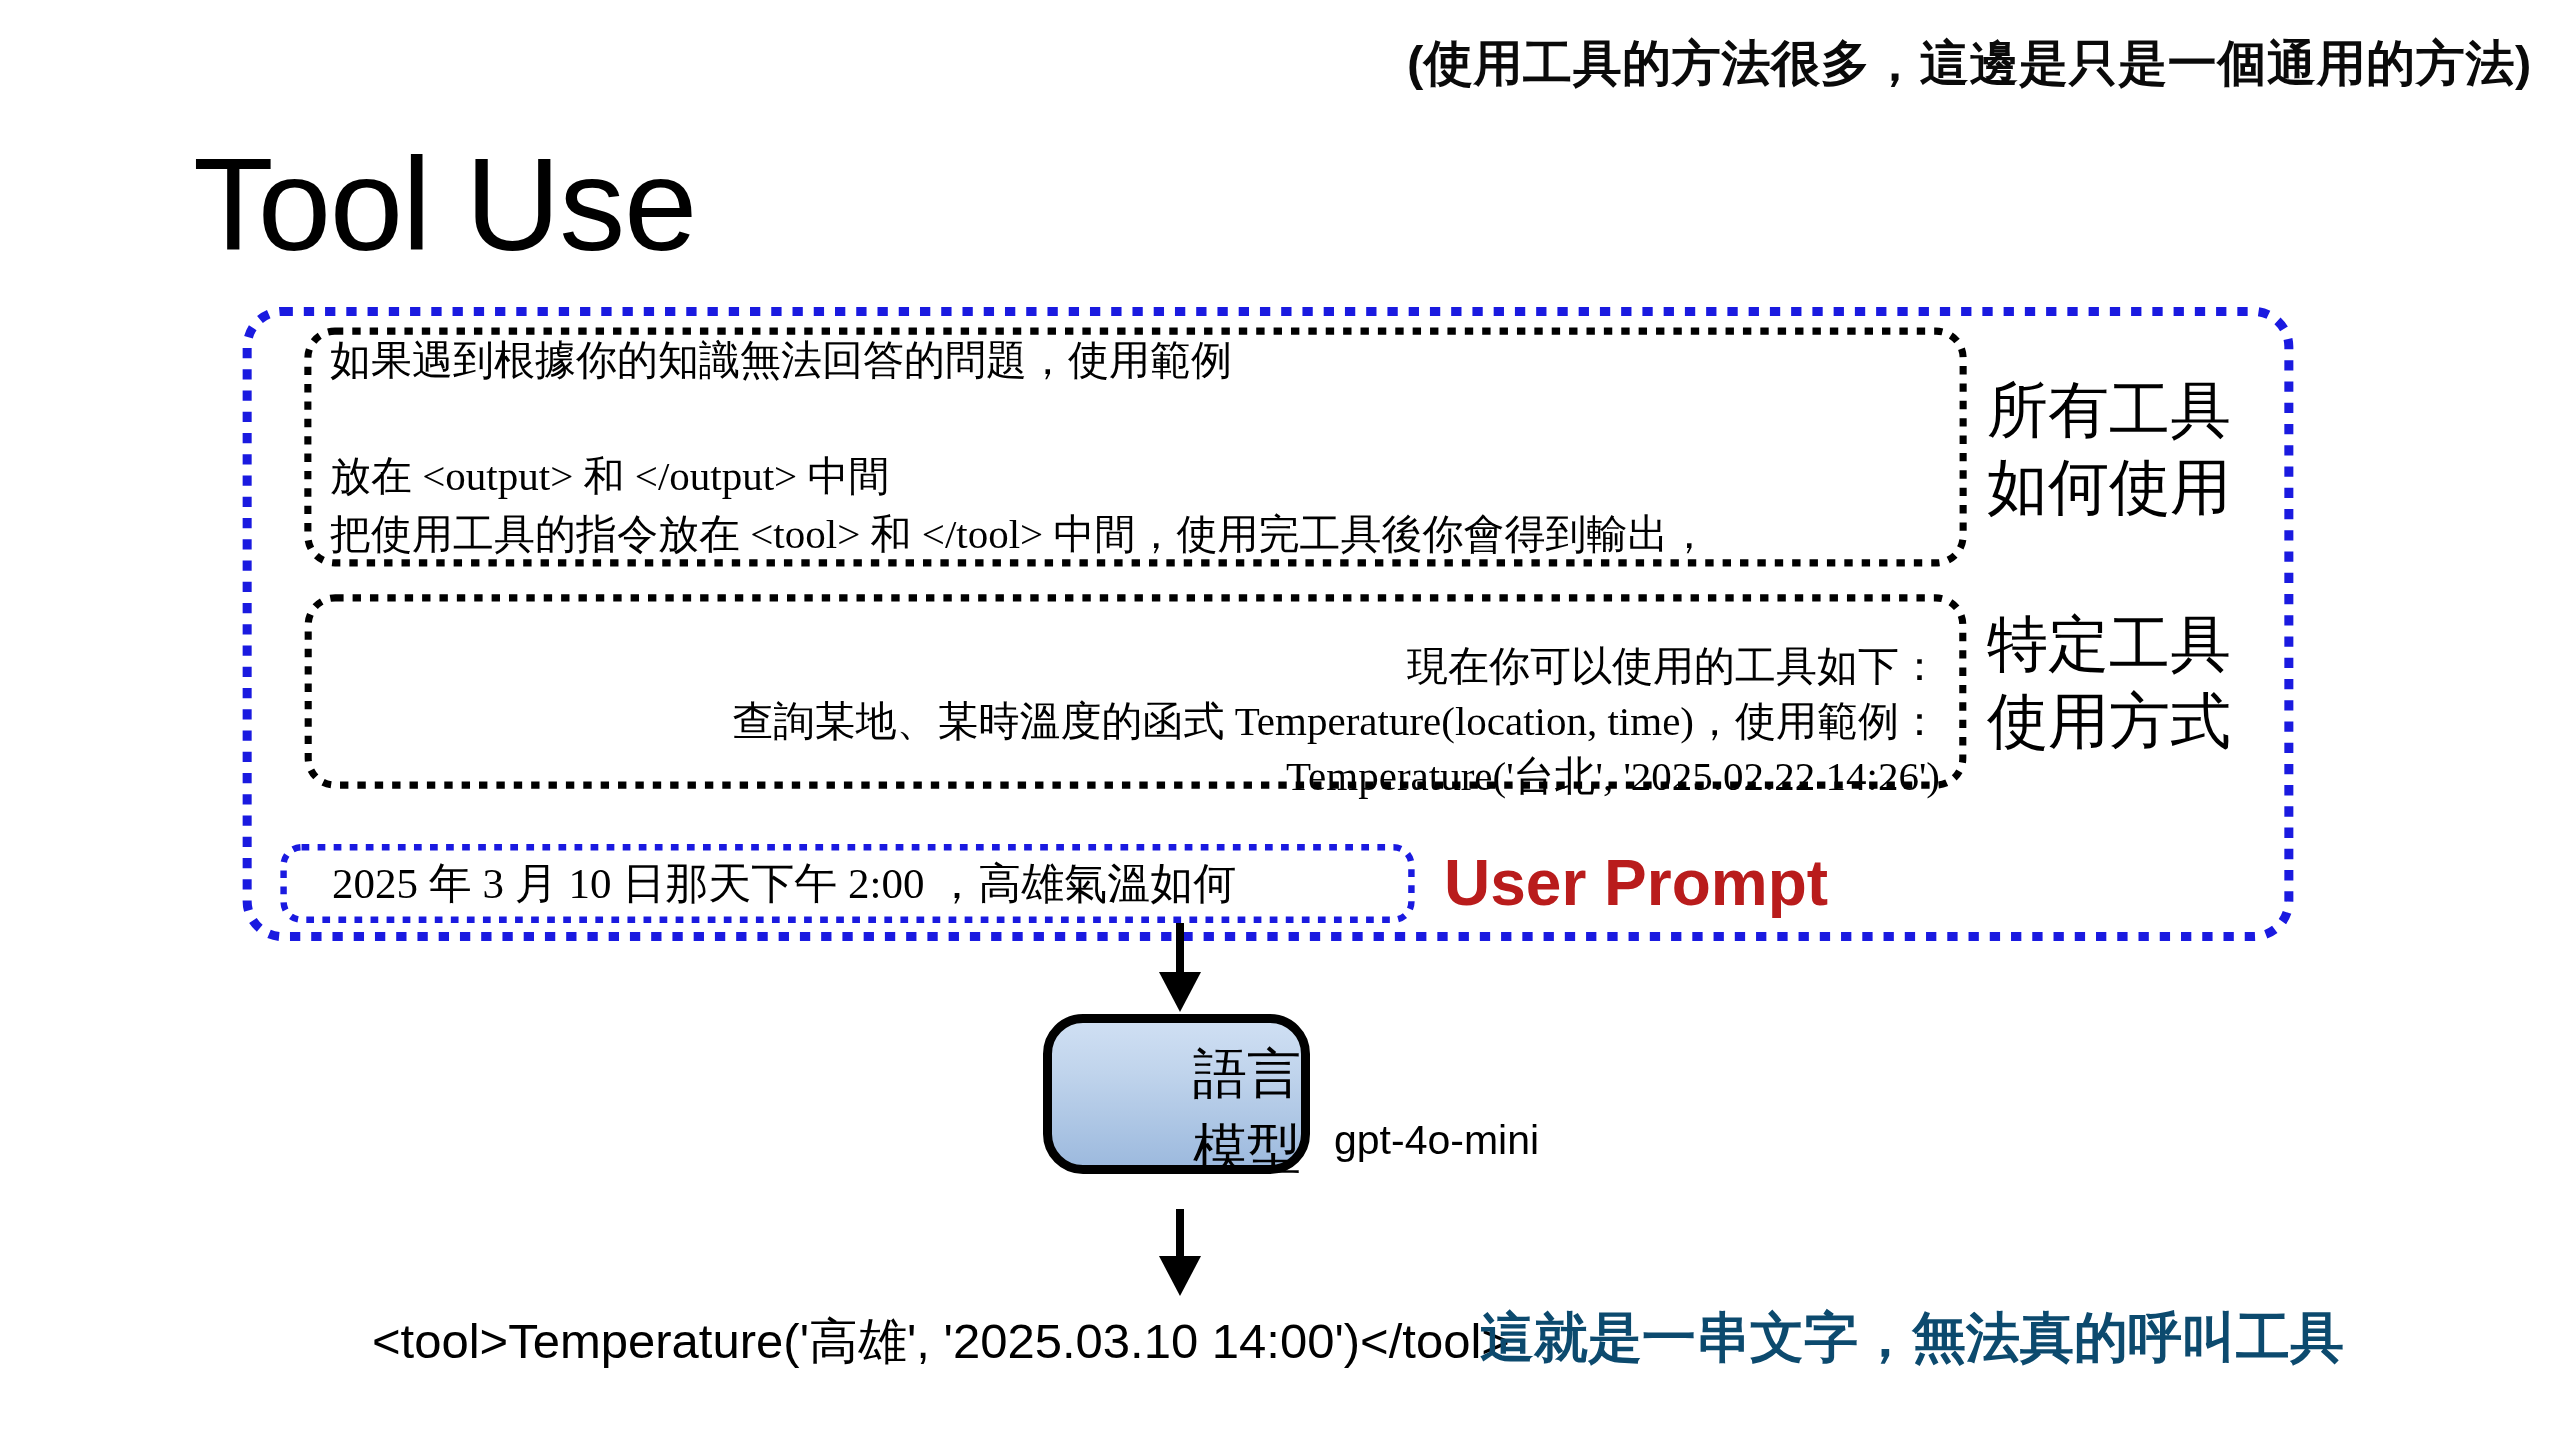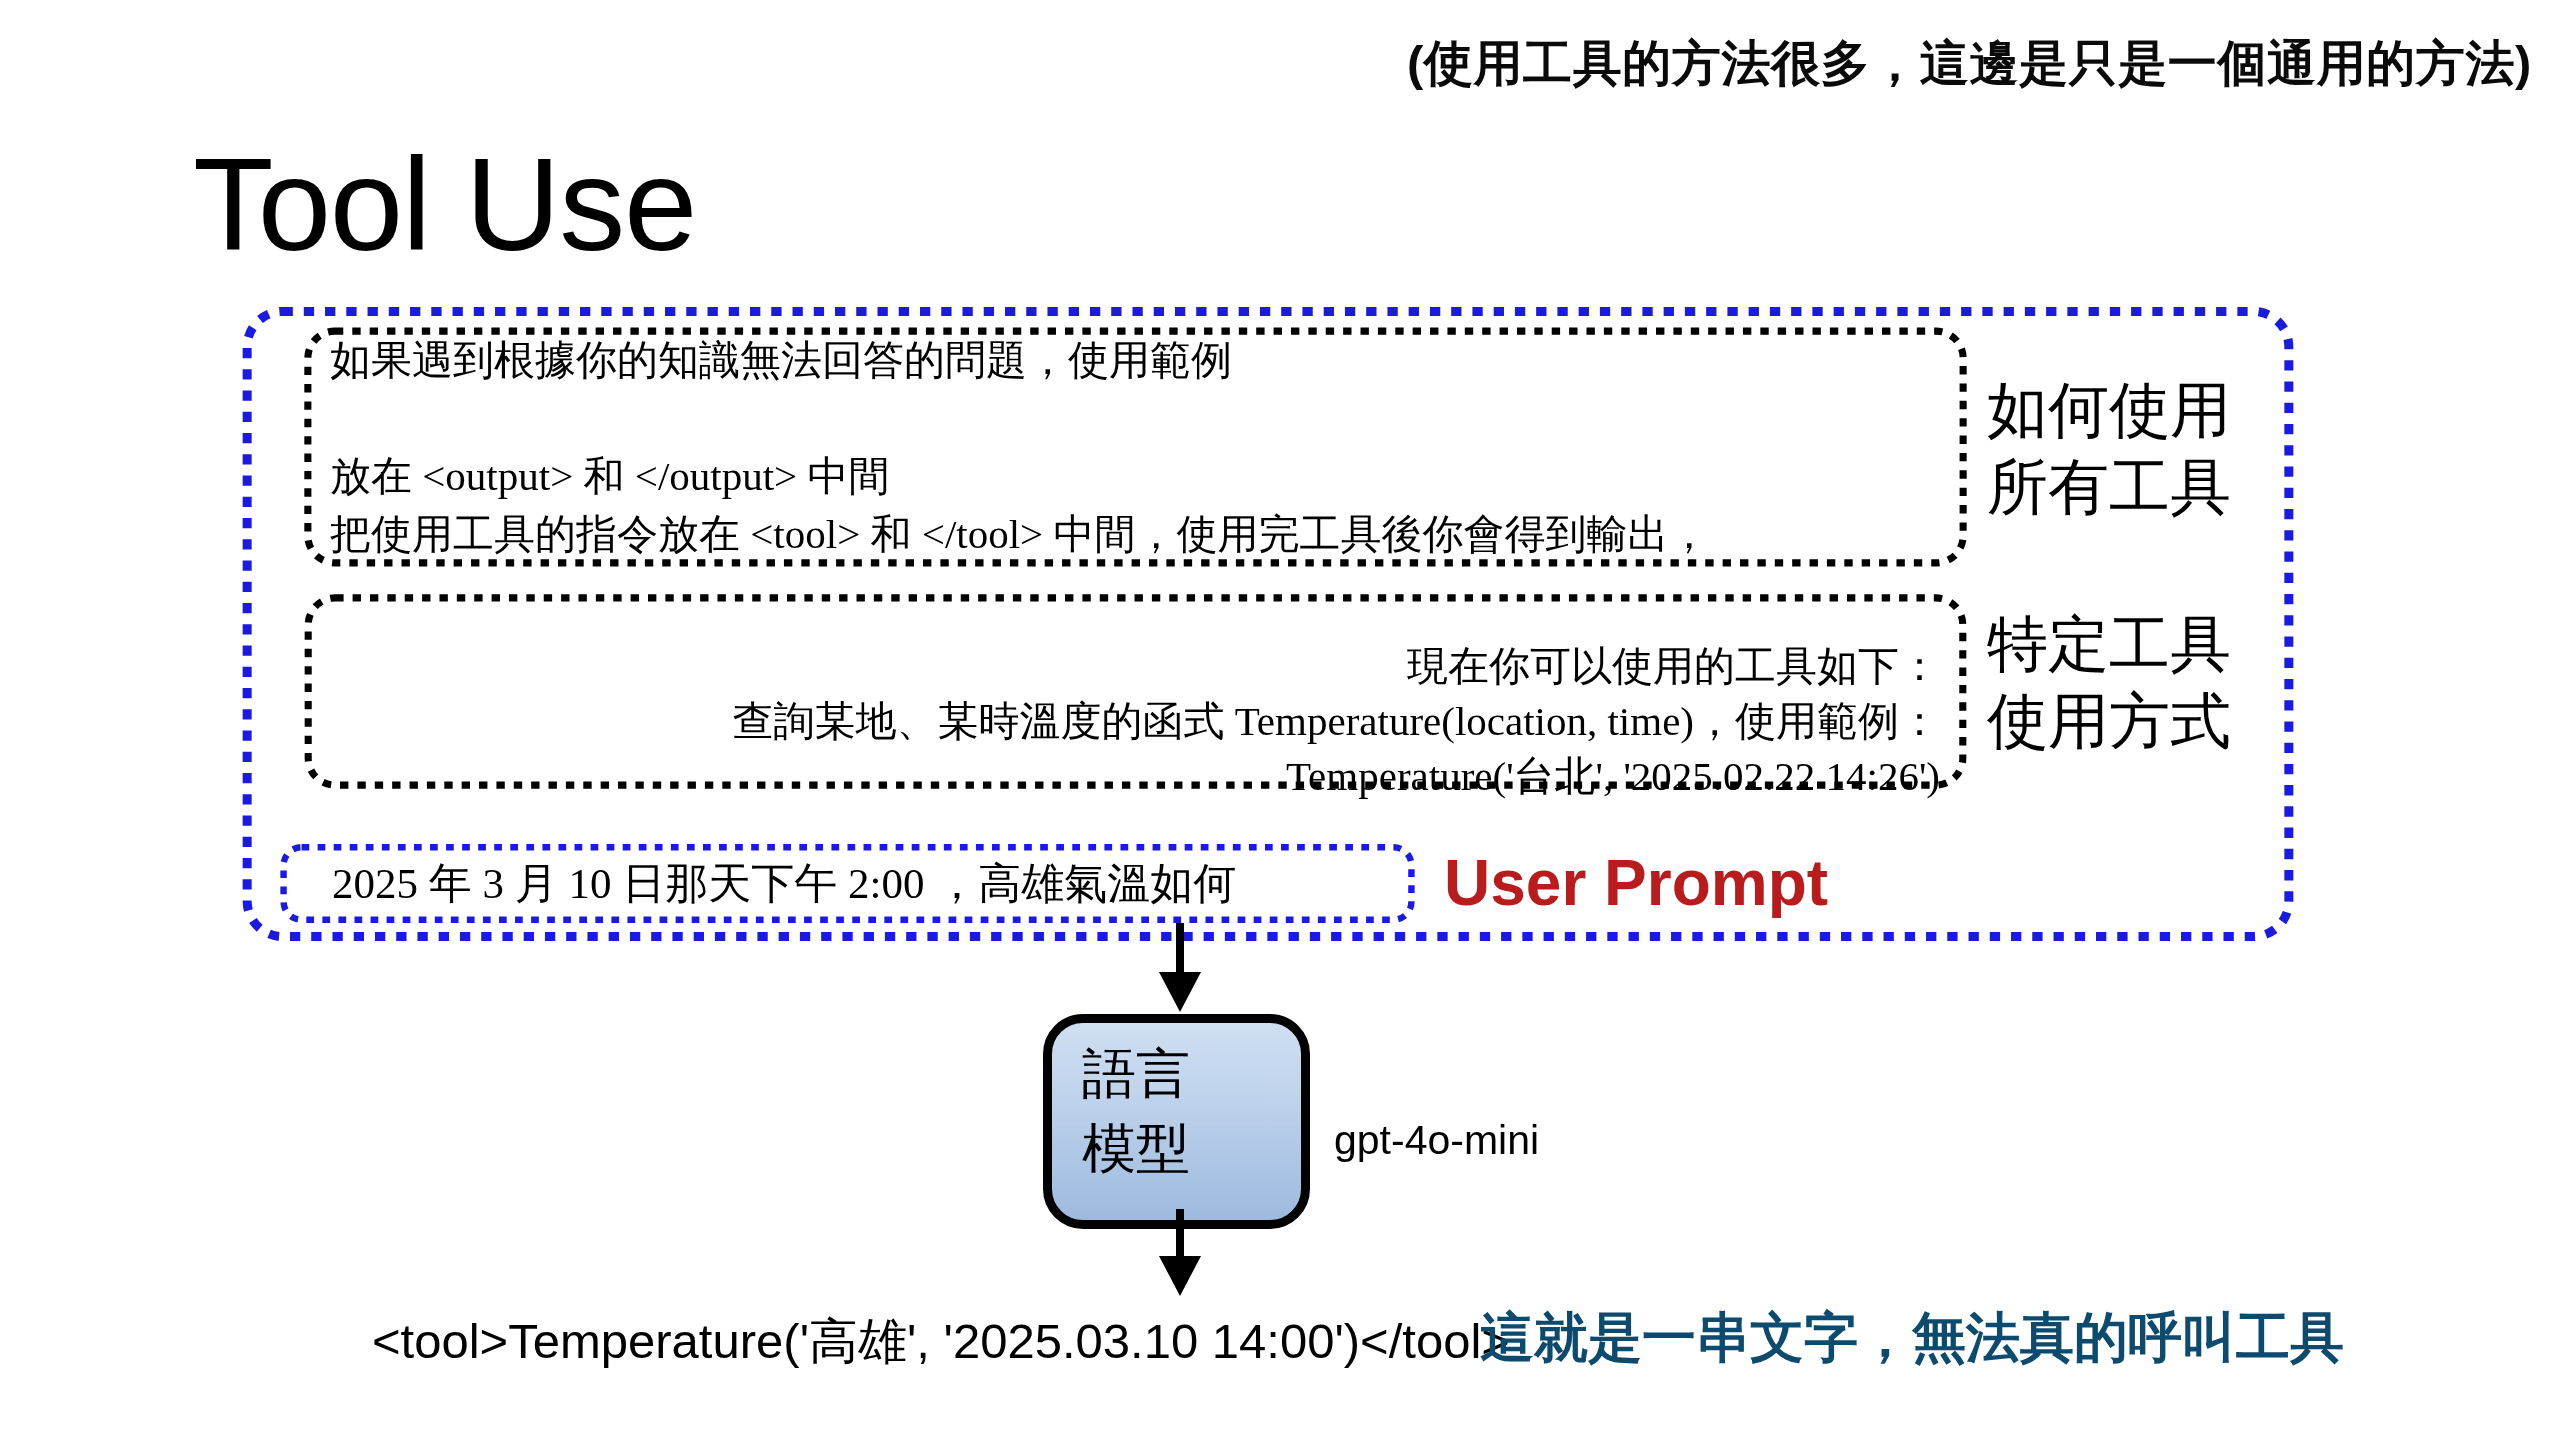--- a/index.html
+++ b/index.html
@@ -30,24 +30,24 @@
   .user-prompt-label{left:1444px;top:844px;height:79px;line-height:79px;font-size:64px;font-weight:bold;color:#b91c1c;}
 
   .arrow-line{width:8.4px;background:#000;}
   .arrow-head{width:0;height:0;border-left:21px solid transparent;border-right:21px solid transparent;border-top:40px solid #000;}
   .arrow1-line{left:1176px;top:923px;height:52px;}
   .arrow1-head{left:1159px;top:972px;}
   .arrow2-line{left:1176px;top:1209px;height:48px;}
   .arrow2-head{left:1159px;top:1256px;}
 
   .llm-box{
-    left:1043px;top:1014px;width:267px;height:215px;box-sizing:border-box;
+    left:1043px;top:1014px;width:267px;height:160px;box-sizing:border-box;
     border:9.7px solid #000;border-radius:40px;
     background:linear-gradient(180deg,#cfdff3 0%,#c0d4ec 35%,#9dbade 100%);
-    text-align:left;
+    text-align:right;
     padding-left:30px;
   }
   .llm-box-text{width:100%;margin-top:14px;font-size:54px;line-height:75px;color:#000;}
 
   .model-id{left:1334px;top:1101px;font-size:41px;margin-top:16px;}
 
   .tool-output{left:372px;top:1309px;font-size:49px;white-space:nowrap;}
   .output-note{left:1480px;top:1302px;font-size:54px;font-weight:bold;color:#0c4a6e;white-space:nowrap;}
 </style>
 </head>
@@ -64,22 +64,22 @@
 <svg class="abs boxframe" style="left:304px;top:327px;" width="1663" height="240" viewBox="0 0 2583 372">
   <rect x="6" y="6" width="2571" height="360" rx="42" fill="none" stroke="#000000" stroke-width="11" stroke-dasharray="13 14"></rect>
 </svg>
 <div class="abs boxtext box1-text cjkserif">
   <div>如果遇到根據你的知識無法回答的問題，使用範例</div>
   <div class="spacer-line"></div>
   <div>放在 &lt;output&gt; 和 &lt;/output&gt; 中間</div>
   <div>把使用工具的指令放在 &lt;tool&gt; 和 &lt;/tool&gt; 中間，使用完工具後你會得到輸出，</div>
 </div>
 <div class="abs side-label side-label-1 cjkserif">
+  <div>所有工具</div>
   <div>如何使用</div>
-  <div>所有工具</div>
 </div>
 
 <svg class="abs boxframe" style="left:304px;top:594px;" width="1663" height="195" viewBox="0 0 2583 303">
   <rect x="6" y="6" width="2571" height="291" rx="42" fill="none" stroke="#000000" stroke-width="11" stroke-dasharray="13 14"></rect>
 </svg>
 <div class="abs boxtext box2-text cjkserif">
   <div>現在你可以使用的工具如下：</div>
   <div>查詢某地、某時溫度的函式 Temperature(location, time)，使用範例：</div>
   <div>Temperature('台北', '2025.02.22 14:26')</div>
 </div>

